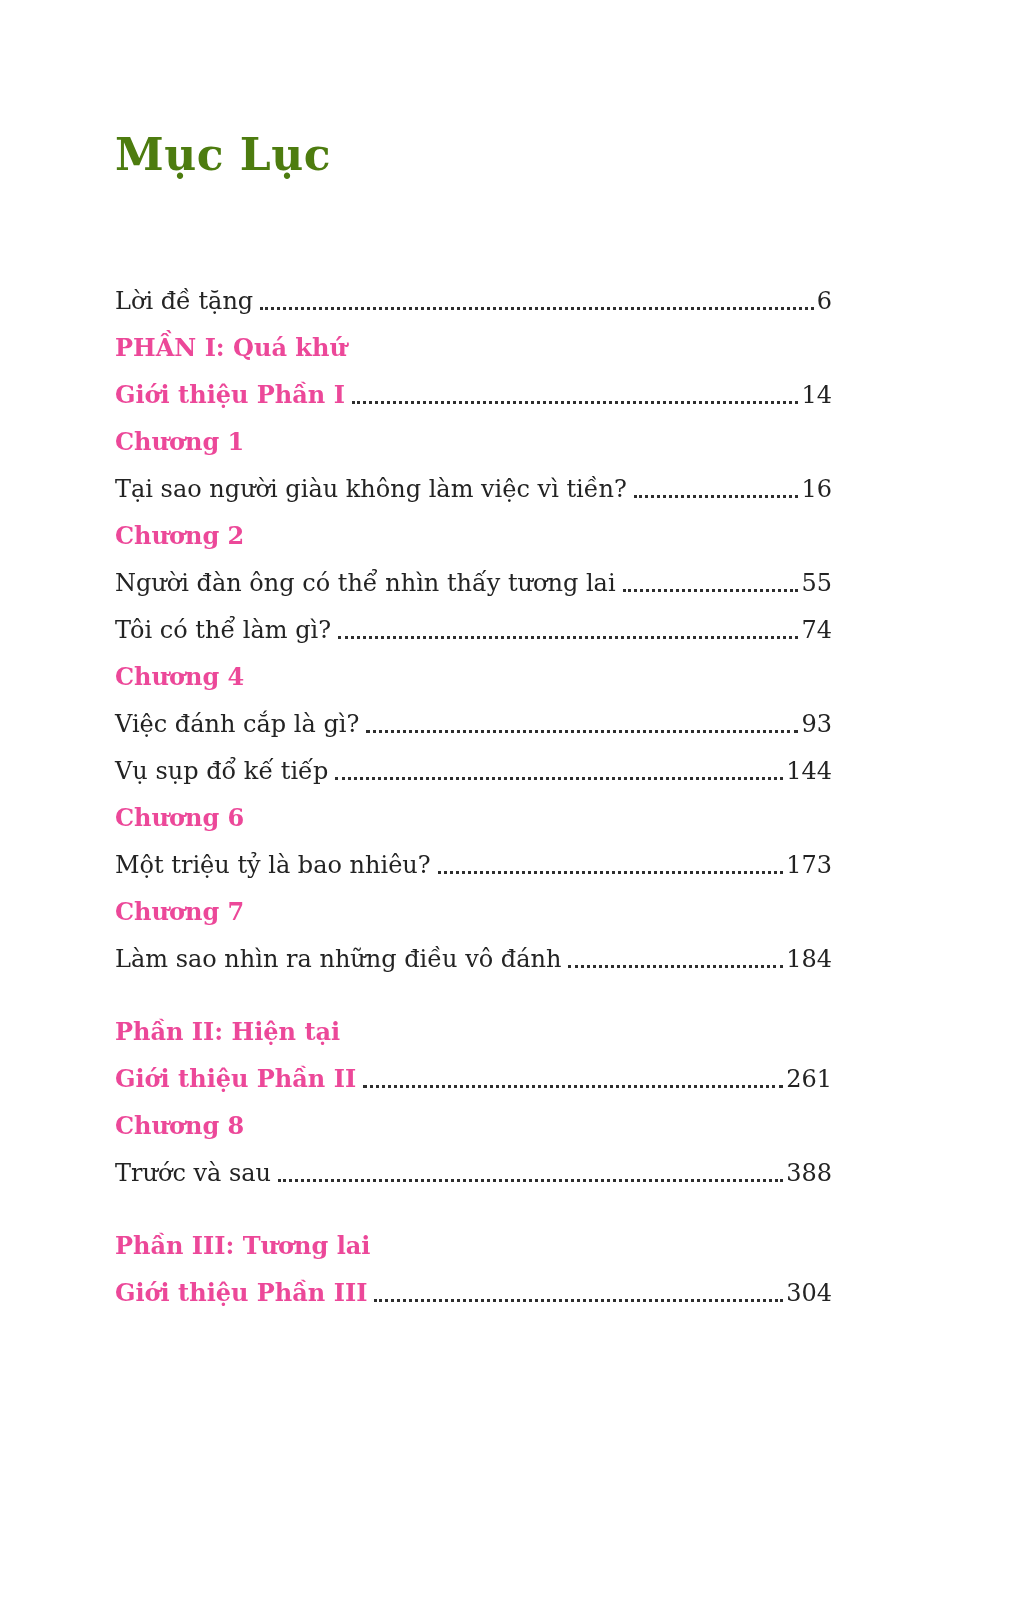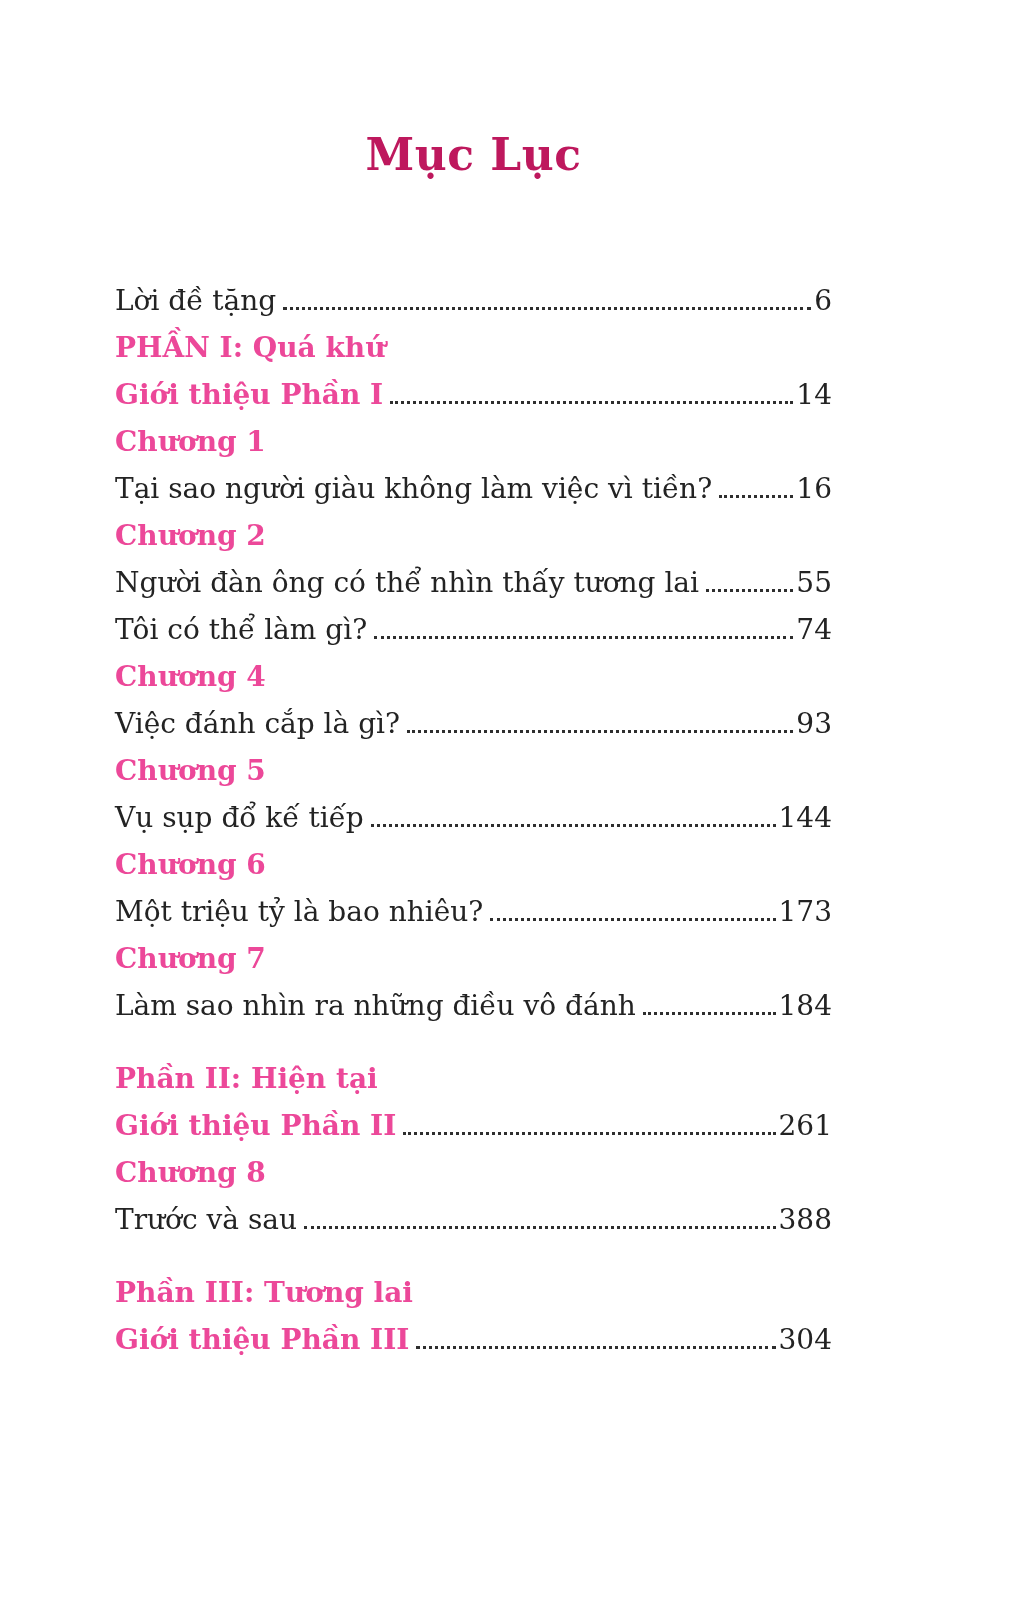--- a/index.html
+++ b/index.html
@@ -22,32 +22,31 @@
     position: absolute;
     top: 0;
     left: 115px;
     width: 717px;
   }
   .doc-title {
     margin: 128px 0 0 0;
     font-size: 44px;
     line-height: 53px;
     font-weight: 700;
-    color: #be185d;
+    color: #4d7c0f;
     letter-spacing: 0.5px;
-    text-align: center;
   }
   .toc {
     margin-top: 90px;
   }
   .toc-row {
     display: flex;
     align-items: flex-end;
     height: 47px;
-    font-size: 28px;
+    font-size: 24px;
     line-height: 34px;
     white-space: nowrap;
   }
   .toc-row.gap-before { margin-top: 26px; }
   .toc-label { font-weight: 400; color: #232323; }
   .toc-row.bold .toc-label { font-weight: 700; color: #ec4899; }
   .leader {
     flex: 1 1 auto;
     min-width: 18px;
     border-bottom: 3px dotted #2e2e2e;
@@ -114,23 +113,20 @@
       <div class="toc-row bold">
         <span class="toc-label">Chương 4</span>
       </div>
 
       <div class="toc-row">
         <span class="toc-label">Việc đánh cắp là gì?</span>
         <span class="leader"></span>
         <span class="page-num">93</span>
       </div>
 
-      <div class="toc-row bold">
-        <span class="toc-label">Chương 5</span>
-      </div>
 
       <div class="toc-row">
         <span class="toc-label">Vụ sụp đổ kế tiếp</span>
         <span class="leader"></span>
         <span class="page-num">144</span>
       </div>
 
       <div class="toc-row bold">
         <span class="toc-label">Chương 6</span>
       </div>

